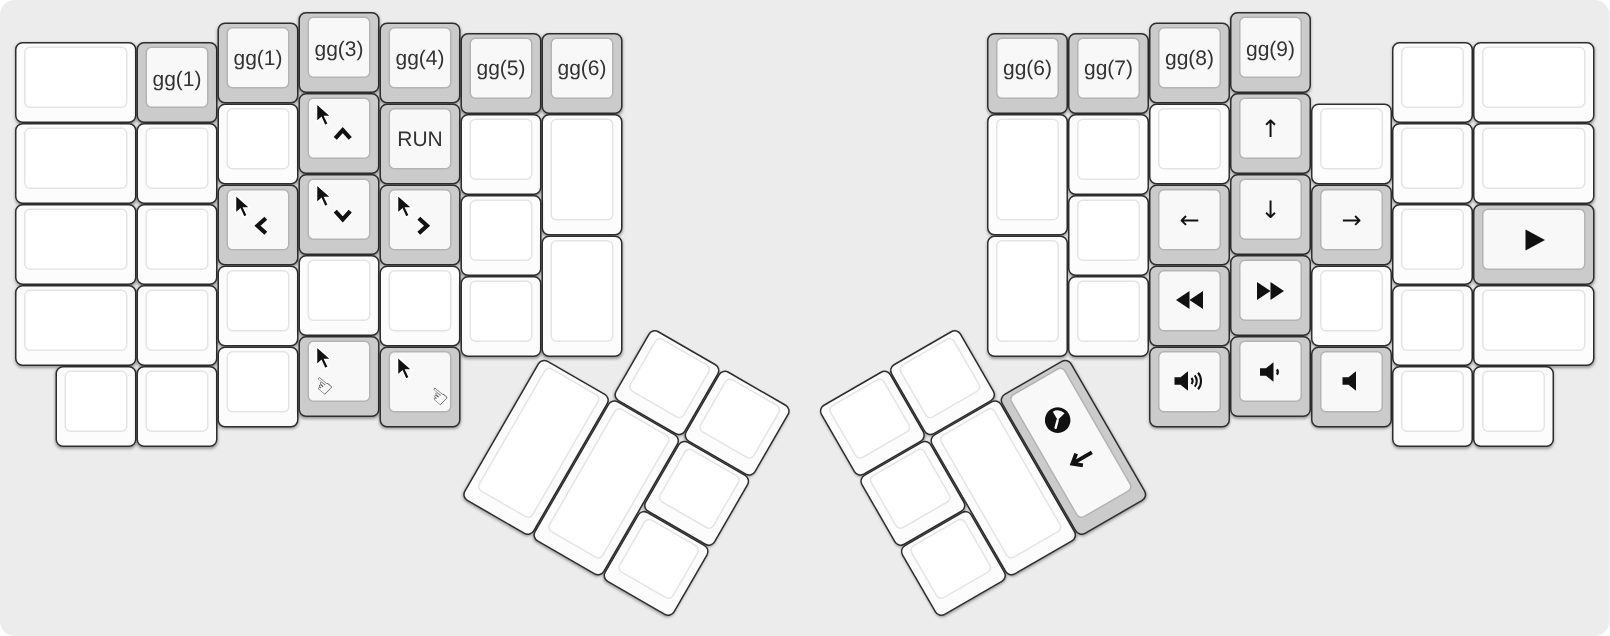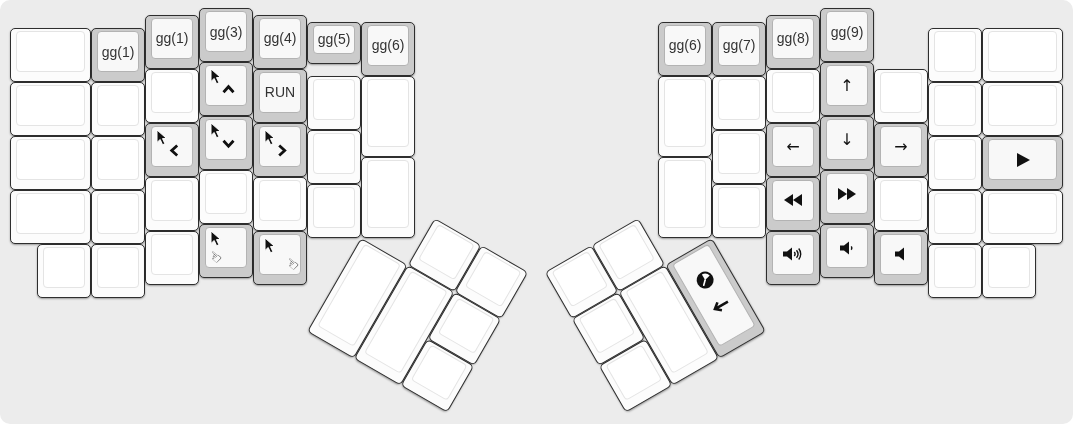--- a/index.html
+++ b/index.html
@@ -50,21 +50,21 @@
       <div class="key gray" style="left: 199px; top: 8px; width: 54px; height: 54px;">
         <div class="top center">
           <span class="klabel">gg(3)</span>
         </div>
       </div>
       <div class="key gray" style="left: 253px; top: 14.75px; width: 54px; height: 54px;">
         <div class="top center">
           <span class="klabel">gg(4)</span>
         </div>
       </div>
-      <div class="key gray" style="left: 307px; top: 21.5px; width: 54px; height: 42px;">
+      <div class="key gray" style="left: 307px; top: 21.5px; width: 54px; height: 54px;">
         <div class="top center">
           <span class="klabel">gg(5)</span>
         </div>
       </div>
       <div class="key gray" style="left: 361px; top: 21.5px; width: 54px; height: 54px;">
         <div class="top center">
           <span class="klabel">gg(6)</span>
         </div>
       </div>
       <div class="key white" style="left: 10px; top: 82.25px; width: 81px; height: 54px;">

